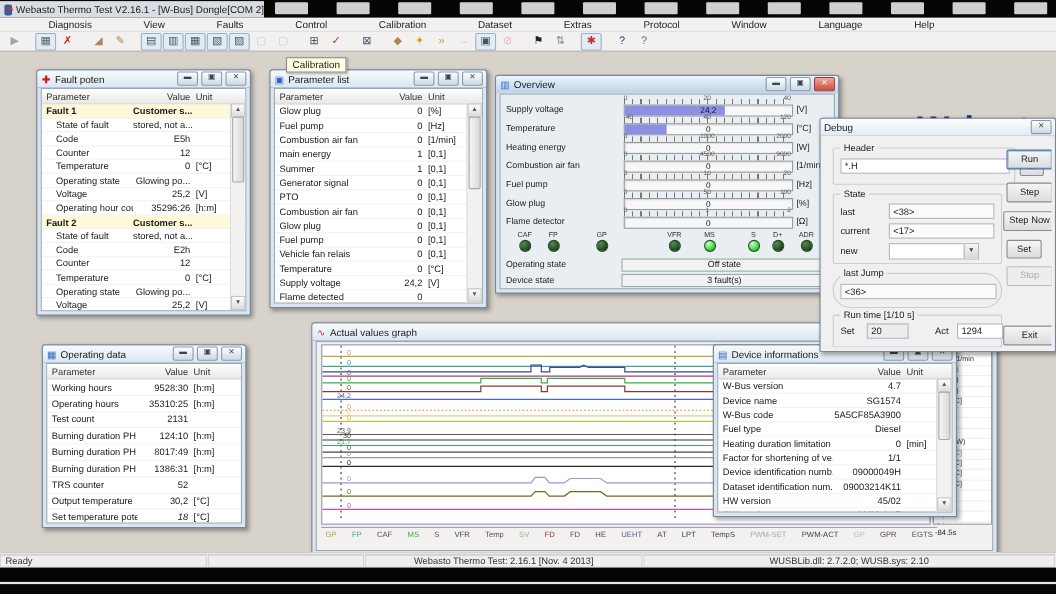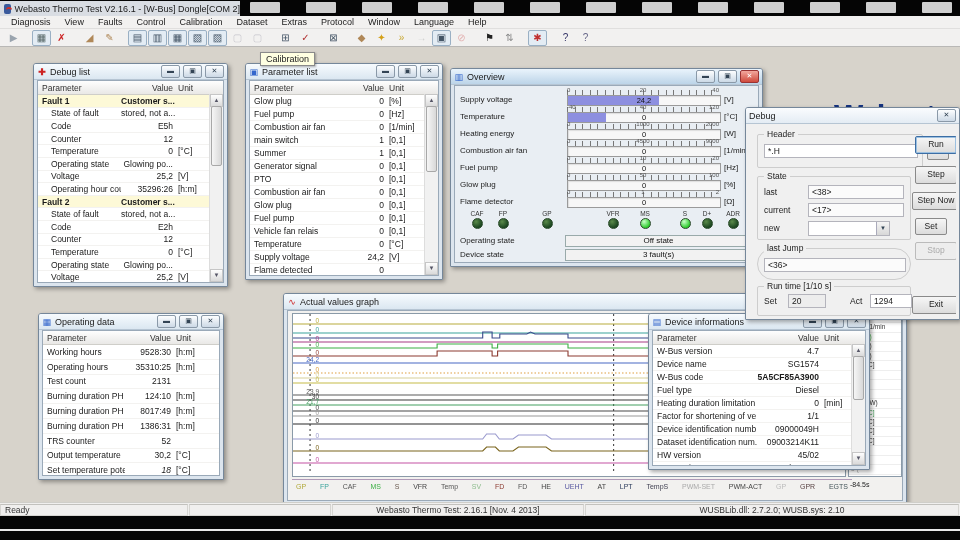--- a/index.html
+++ b/index.html
@@ -8,21 +8,21 @@
   
   #film-top{left:0;top:0;width:960px;height:16px;background:#050505;}
   .film-frame{position:absolute;top:2px;width:30px;height:11px;background:#cfcfcf;border-radius:1px;}
   #bottom-bar{left:0;top:516px;width:960px;height:24px;background:#050505;}
   #bottom-line{left:0;top:529px;width:960px;height:2px;background:#e9e9e9;}
   
   #title-chip{left:0;top:1px;width:236px;height:15px;background:#d9dde3;display:flex;align-items:center;gap:4px;padding-left:4px;font-size:9px;color:#1a1a1a;white-space:nowrap;}
   #app-icon{width:10px;height:10px;background:#3a5a9c;border-radius:2px;position:relative;flex:0 0 aupx;}
   #app-icon:after{content:"";position:absolute;left:2px;top:3px;width:6px;height:4px;border-top:2px solid #d23027;border-radius:50% 50% 0 0;}
   #menubar{left:0;top:16px;width:960px;height:12px;background:#f2f1f0;border-bottom:1px solid #e0dfde;display:flex;align-items:center;padding-left:4px;}
-  .menu-item{font-size:9px;color:#222;padding:16px 7px;line-height:12px;}
+  .menu-item{font-size:9px;color:#222;padding:16px 7px;line-height:12px;margin-left:33px;}
   #toolbar{left:0;top:29px;width:960px;height:17px;background:#f2f1f0;border-bottom:1px solid #b9b8b6;display:flex;align-items:center;padding-left:4px;gap:1px;}
   .tb-icon{width:17px;height:14px;font-size:10px;line-height:14px;text-align:center;border:1px solid transparent;border-radius:2px;}
   .tb-icon.pressed{background:#e3ecf4;border-color:#9ab0c4;}
   .tb-icon.disabled{opacity:.4;}
   .tb-gap{width:7px;height:14px;}
   #mdi{left:0;top:47px;width:960px;height:455px;background:#d7d3cb;}
   
   #statusbar{left:0;top:502px;width:960px;height:14px;background:#f0efee;border-top:1px solid #cfcec9;display:flex;}
   .status-seg{border:1px solid #d6d5d1;border-top-color:#c2c1bd;margin:1px 1px 1px 0;font-size:8.5px;color:#333;line-height:10px;padding:0 4px;overflow:hidden;white-space:nowrap;}
   
@@ -170,21 +170,21 @@
 <div class="abs" id="mdi">
 
   <div class="abs" id="logo">
     <span id="logo-brand"><span>Webasto</span><span id="logo-arc"></span></span><br>
     <span id="logo-tag"><span class="tag-blue">Feel the</span> <span class="tag-red">Freedom</span></span>
   </div>
 
   <div class="win" id="fault-win" style="left:33px;top:16px;width:193px;height:222px;">
     <div class="tbar">
       <span class="wicon" style="color:#c22;font-weight:bold">✚</span>
-      <span class="ttl">Debug list</span>
+      <span class="ttl">Fault poten</span>
       <span class="wbtn">▬</span>
         <span class="wbtn">▣</span>
         <span class="wbtn">✕</span>
     </div>
     <div class="wbody" id="fault-body">
         <div class="tblhead">
           <span class="c-p">Parameter</span>
           <span class="c-v" style="width: 52px;">Value</span>
           <span class="c-u" style="width: 32px;">Unit</span>
           <span style="width: 13px;"></span>
@@ -314,21 +314,21 @@
           <span class="c-u" style="width: 36px;">[Hz]</span>
           <span style="width: 13px;"></span>
         </div>
         <div class="trow" style="height: 12px;">
           <span class="c-p">Combustion air fan</span>
           <span class="c-v" style="width: 40px;">0</span>
           <span class="c-u" style="width: 36px;">[1/min]</span>
           <span style="width: 13px;"></span>
         </div>
         <div class="trow" style="height: 12px;">
-          <span class="c-p">main switch</span>
+          <span class="c-p">main energy</span>
           <span class="c-v" style="width: 40px;">1</span>
           <span class="c-u" style="width: 36px;">[0,1]</span>
           <span style="width: 13px;"></span>
         </div>
         <div class="trow" style="height: 12px;">
           <span class="c-p">Summer</span>
           <span class="c-v" style="width: 40px;">1</span>
           <span class="c-u" style="width: 36px;">[0,1]</span>
           <span style="width: 13px;"></span>
         </div>
@@ -724,21 +724,21 @@
           <span style="width: 13px;"></span>
         </div>
         <div class="trow" style="height: 12px;">
           <span class="c-p">Device name</span>
           <span class="c-v" style="width: 62px;">SG1574</span>
           <span class="c-u" style="width: 28px;"></span>
           <span style="width: 13px;"></span>
         </div>
         <div class="trow" style="height: 12px;">
           <span class="c-p">W-Bus code</span>
-          <span class="c-v" style="width: 62px; font-weight: bold;">5A5CF85A3900</span>
+          <span class="c-v" style="width: 62px;">5A5CF85A3900</span>
           <span class="c-u" style="width: 28px;"></span>
           <span style="width: 13px;"></span>
         </div>
         <div class="trow" style="height: 12px;">
           <span class="c-p">Fuel type</span>
           <span class="c-v" style="width: 62px;">Diesel</span>
           <span class="c-u" style="width: 28px;"></span>
           <span style="width: 13px;"></span>
         </div>
         <div class="trow" style="height: 12px;">

